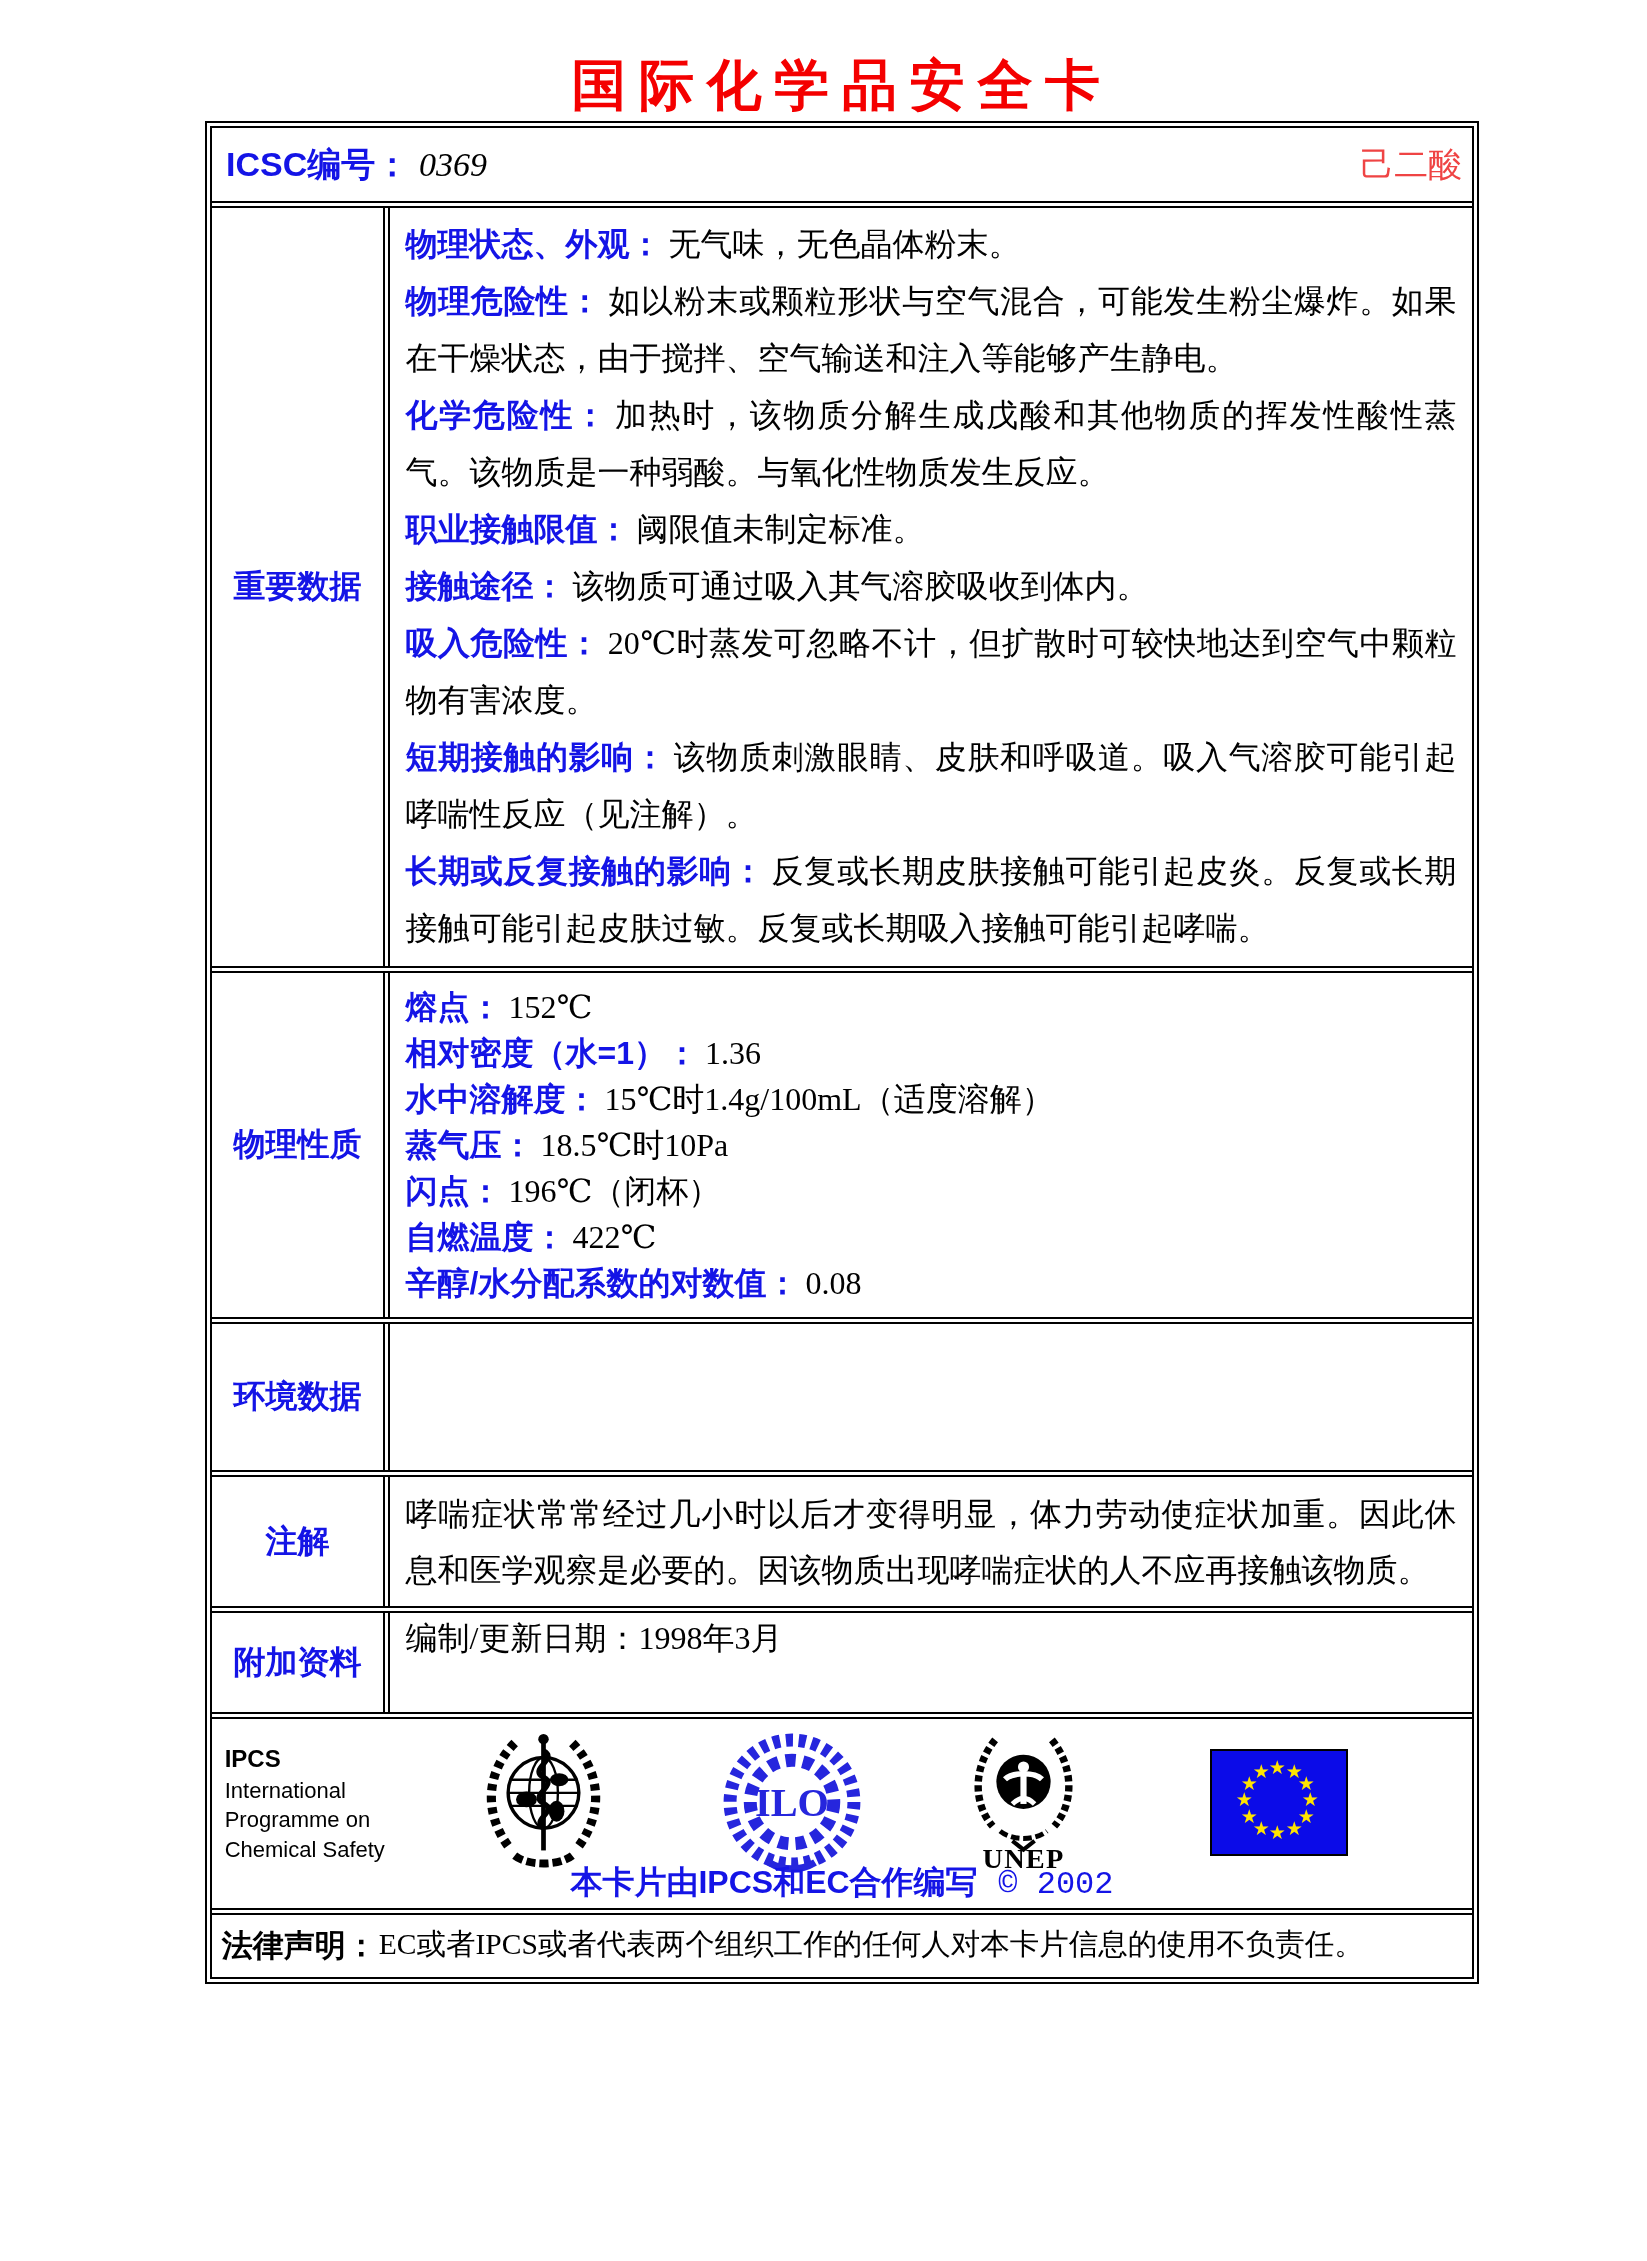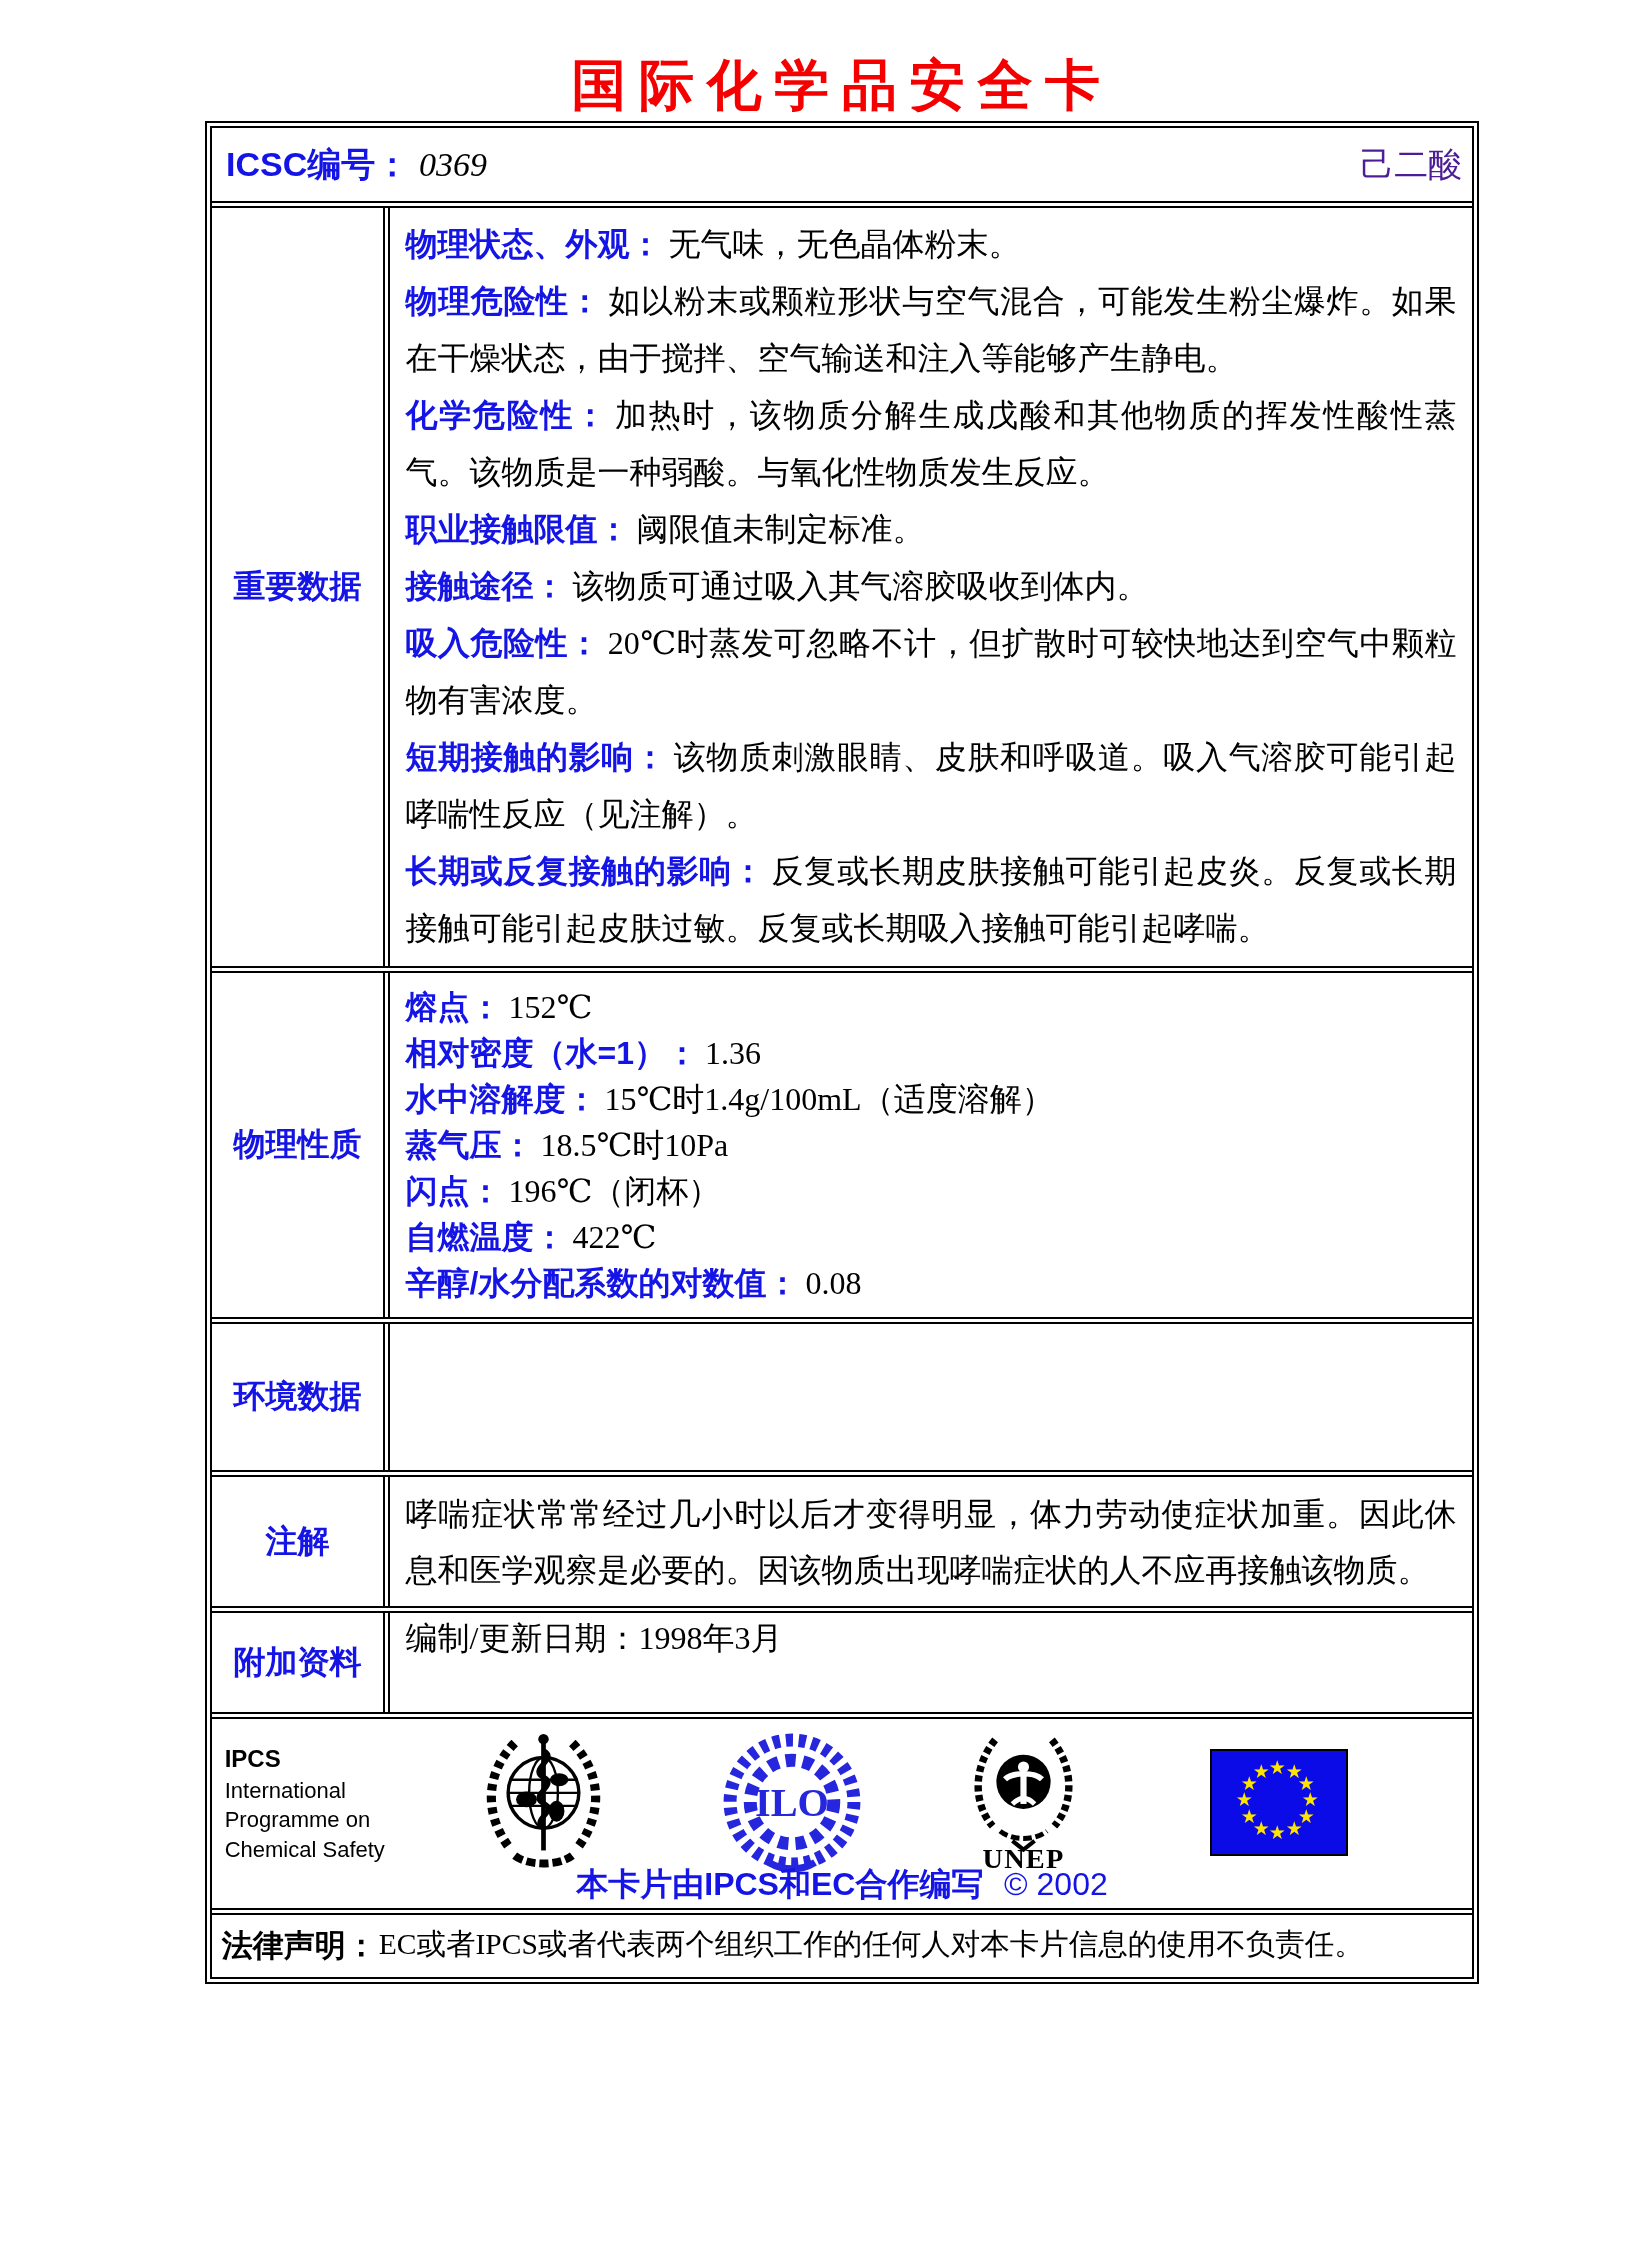--- a/index.html
+++ b/index.html
@@ -41,21 +41,21 @@
     text-align:center;
   }
   .row-content{flex:1;box-sizing:border-box;padding:7px 15.5px;}
   
   .hdr{height:73px;align-items:center;padding:0 9.8px 0 14px;text-align:center;}
   .hdr .icsc-label{
     font-family:"Liberation Sans","DejaVu Sans",sans-serif;
     font-weight:bold;font-size:34px;color:#1414e6;
   }
   .hdr .icsc-number{font-size:34px;color:#000;margin-left:9.8px;font-style:italic;}
-  .hdr .chem-name{margin-left:auto;font-size:34px;color:#4c1d95;}
+  .hdr .chem-name{margin-left:auto;font-size:34px;color:#ef4444;}
   
   .fl{
     font-family:"Liberation Sans","DejaVu Sans",sans-serif;
     font-weight:bold;color:#1414e6;
   }
   .fv{color:#000;margin-left:7px;}
   .item{margin:0;font-size:32px;line-height:57px;text-align:justify;}
   .imp .row-content{padding:8.4px 15.5px;}
   .pline{margin:0;font-size:32px;line-height:46px;}
   .phys .row-content{padding:11.3px 15.5px;}
@@ -94,21 +94,21 @@
     font-size:19px;line-height:19px;color:#ffe400;
   }
   .caption-line{
     position:absolute;left:0;bottom:5.6px;width:100%;
     text-align:center;font-size:32px;line-height:37px;
   }
   .caption-main{
     font-family:"Liberation Sans","DejaVu Sans",sans-serif;
     font-weight:bold;color:#1414e6;
   }
-  .caption-year{color:#1414e6;margin-left:12.7px;font-family:Liberation Sans, sans-serif;}
+  .caption-year{color:#1414e6;margin-left:12.7px;font-family:Liberation Mono, monospace;}
   
   .legal{min-height:66px;align-items:flex-start;padding:9.8px 9.8px;}
   .legal-label{
     font-family:"Liberation Sans","DejaVu Sans",sans-serif;
     font-weight:bold;font-size:31px;color:#000;
   }
   .legal-text{font-size:29.5px;color:#000;margin-left:2px;}
 </style>
 </head>
 <body>

